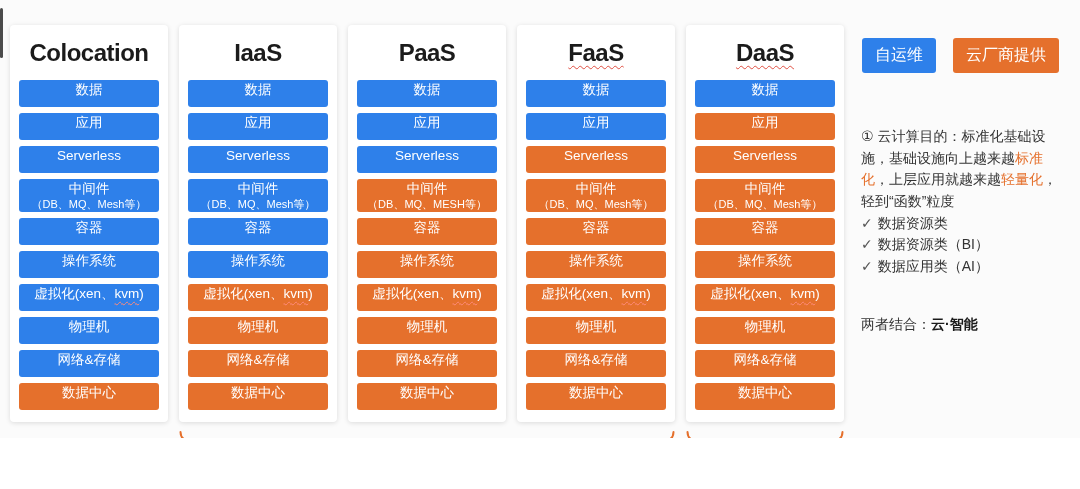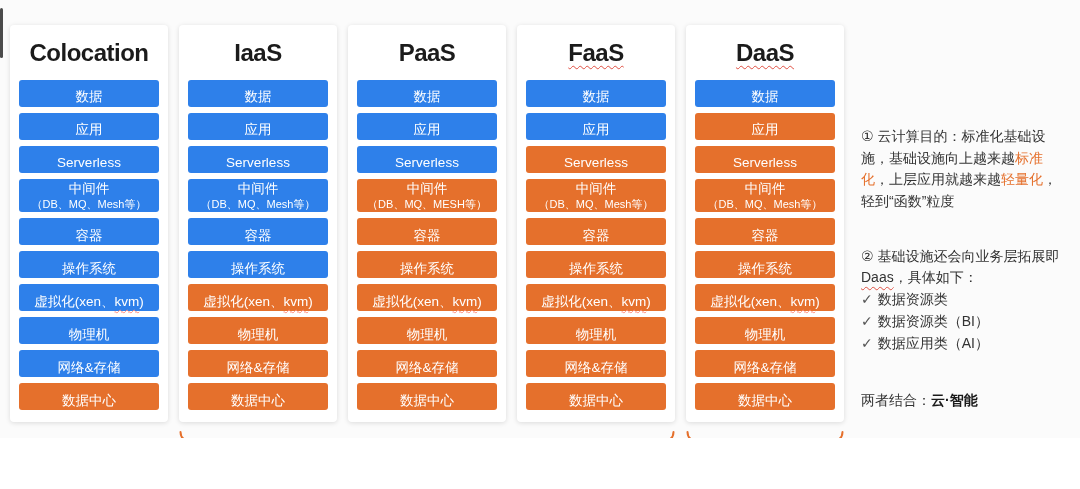--- a/index.html
+++ b/index.html
@@ -18,21 +18,21 @@
   .cards-row{position:absolute;left:10px;top:25px;display:flex;gap:11px;}
   .card{width:158px;box-sizing:border-box;background:#fff;border-radius:4px;
         box-shadow:0 1px 5px rgba(0,0,0,.13);padding:10px 9px 12px;}
   .card-title{text-align:center;font-size:24px;font-weight:bold;color:var(--ink);
               margin:4px 0 13px;letter-spacing:-.5px;font-family:"Liberation Sans",sans-serif;}
   .wavy{text-decoration-line:underline;text-decoration-style:wavy;
         text-decoration-color:var(--squiggle);text-decoration-thickness:1px;text-underline-offset:4px;margin-top:14px;}
   .wavy-sm{text-decoration-line:underline;text-decoration-style:wavy;
         text-decoration-color:#ff8a7a;text-decoration-thickness:1px;text-underline-offset:3px;}
   .row{border-radius:3px;color:#fff;min-height:27px;margin-bottom:6px;
-       display:flex;flex-direction:column;align-items:center;justify-content:flex-end;
+       display:flex;flex-direction:column;align-items:center;justify-content:flex-start;
        font-size:13.5px;line-height:1.15;text-align:center;padding:2px 2px;box-sizing:border-box;}
   .row:last-child{margin-bottom:0;}
   .row.blue{background:var(--blue);}
   .row.orange{background:var(--orange);}
   .row .sub{font-size:11px;margin-top:1px;white-space:nowrap;}
 
   .legend{position:absolute;left:862px;top:38px;display:flex;gap:17px;}
   .legend-chip{color:#fff;font-size:16px;padding:7px 13px;border-radius:3px;white-space:nowrap;}
   .legend-chip.blue{background:var(--blue);}
   .legend-chip.orange{background:var(--orange);}
@@ -222,24 +222,27 @@
         </div>
         <div class="row orange">
           <div class="main"><span>网络&amp;存储</span></div>
         </div>
         <div class="row orange">
           <div class="main"><span>数据中心</span></div>
         </div>
       </div>
     </div>
 
+  <div class="legend">
+    <div class="legend-chip blue">自运维</div>
+    <div class="legend-chip orange">云厂商提供</div>
+  </div>
 
   <div class="notes">
     <div class="para1" id="para1"><span>① 云计算目的：标准化基础设施，基础设施向上越来越</span><span class=" hl">标准化</span><span>，上层应用就越来越</span><span class=" hl">轻量化</span><span>，轻到“函数”粒度</span></div>
-    <div class="para2" id="para2"><span>② 基础设施还会向业务层拓展即</span><span class="wavy">Daas</span><span>，具体如下：</span></div>
     <div id="checks">
         <div class="check-line"><span class="check-mark">✓</span><span>数据资源类</span></div>
         <div class="check-line"><span class="check-mark">✓</span><span>数据资源类（BI）</span></div>
         <div class="check-line"><span class="check-mark">✓</span><span>数据应用类（AI）</span></div>
       </div>
     <div class="conclusion">
       <span>两者结合：</span><b>云·智能</b>
     </div>
   </div>
 

